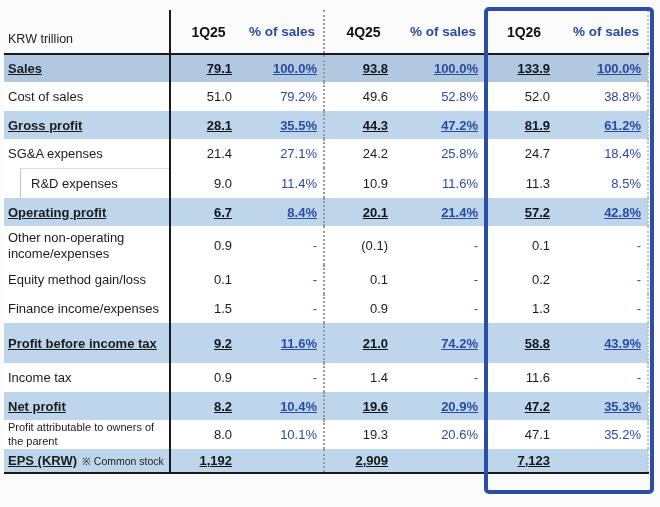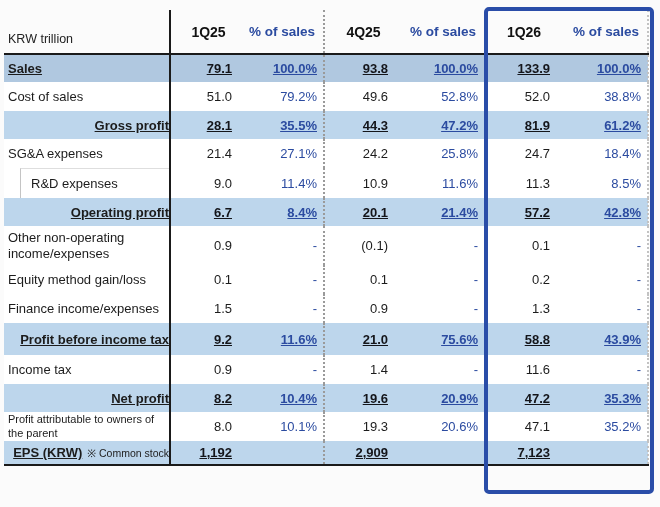--- a/index.html
+++ b/index.html
@@ -25,36 +25,36 @@
 
   thead td { border-bottom:2px solid #1a1a1a; height:44px; font-weight:bold; background:#fbfbfb; }
   thead td.unit { font-weight:normal; font-size:12.5px; vertical-align:bottom; padding-bottom:7px; color:#222; }
   thead td.period { text-align:center; font-size:14px; color:#111; padding-right:0; }
   thead td.share  { text-align:right; font-size:13.5px; color:#2b4ba0; padding-right:8px; }
 
   tbody tr.r-normal td { height:29px; }
   tbody tr.r-indent td { height:16px; }
   tbody tr.r-sales td, tbody tr.r-total td, tbody tr.r-eps td { font-weight:bold; height:28px; }
   tbody tr.r-sales td { background:#b0c8e0; }
-  tbody tr.r-total td, tbody tr.r-eps td { background:#bdd6ec;text-align:right; }
+  tbody tr.r-total td, tbody tr.r-eps td { background:#bdd6ec; }
   tbody tr.r-sales td.val, tbody tr.r-total td.val,
   tbody tr.r-sales td.pct, tbody tr.r-total td.pct,
   tbody tr.r-eps td.val { text-decoration:underline; }
   tbody tr.r-sales .label-text, tbody tr.r-total .label-text,
   tbody tr.r-eps .label-text { text-decoration:underline; }
   tbody tr.r-sales td.val, tbody tr.r-total td.val, tbody tr.r-eps td.val { color:#14151a; }
 
   tbody tr.r-normal .label-inner { padding:4px 0; line-height:1.2; }
   tbody tr.r-indent .label-inner {
     margin-left:12px; padding:7px 0 7px 10px;
     border-left:1px solid #c4c4c4; border-top:1px solid #dedede;
   }
   tbody tr.r-small td { height:21px; }
   tbody tr.r-small .label-text { font-size:11px; line-height:1.3; display:inline-block; }
-  tbody tr:nth-child(10) td { height:32px; }  
+  tbody tr:nth-child(10) td { height:40px; }  
   tbody tr.r-eps td { height:24px; border-bottom:2px solid #1a1a1a; }
   tbody tr.r-eps .label-note { font-weight:normal; font-size:10.5px; color:#222; margin-left:5px; }
 
   .hl-box {
     position:absolute; left:484px; top:7px; width:170px; height:487px;
     border:4px solid #2a4da8; border-radius:5px; pointer-events:none;
   }
 </style>
 </head>
 <body>
@@ -181,21 +181,21 @@
           <td class="val">1.3</td>
           <td class="pct edge">-</td>
         </tr>
         <tr class="r-total">
           <td class="label">
             <div class="label-inner"><span class="label-text">Profit before income tax</span></div>
           </td>
           <td class="val">9.2</td>
           <td class="pct sep">11.6%</td>
           <td class="val">21.0</td>
-          <td class="pct">75.6%</td>
+          <td class="pct">74.2%</td>
           <td class="val">58.8</td>
           <td class="pct edge">43.9%</td>
         </tr>
         <tr class="r-normal">
           <td class="label">
             <div class="label-inner"><span class="label-text">Income tax</span></div>
           </td>
           <td class="val">0.9</td>
           <td class="pct sep">-</td>
           <td class="val">1.4</td>

